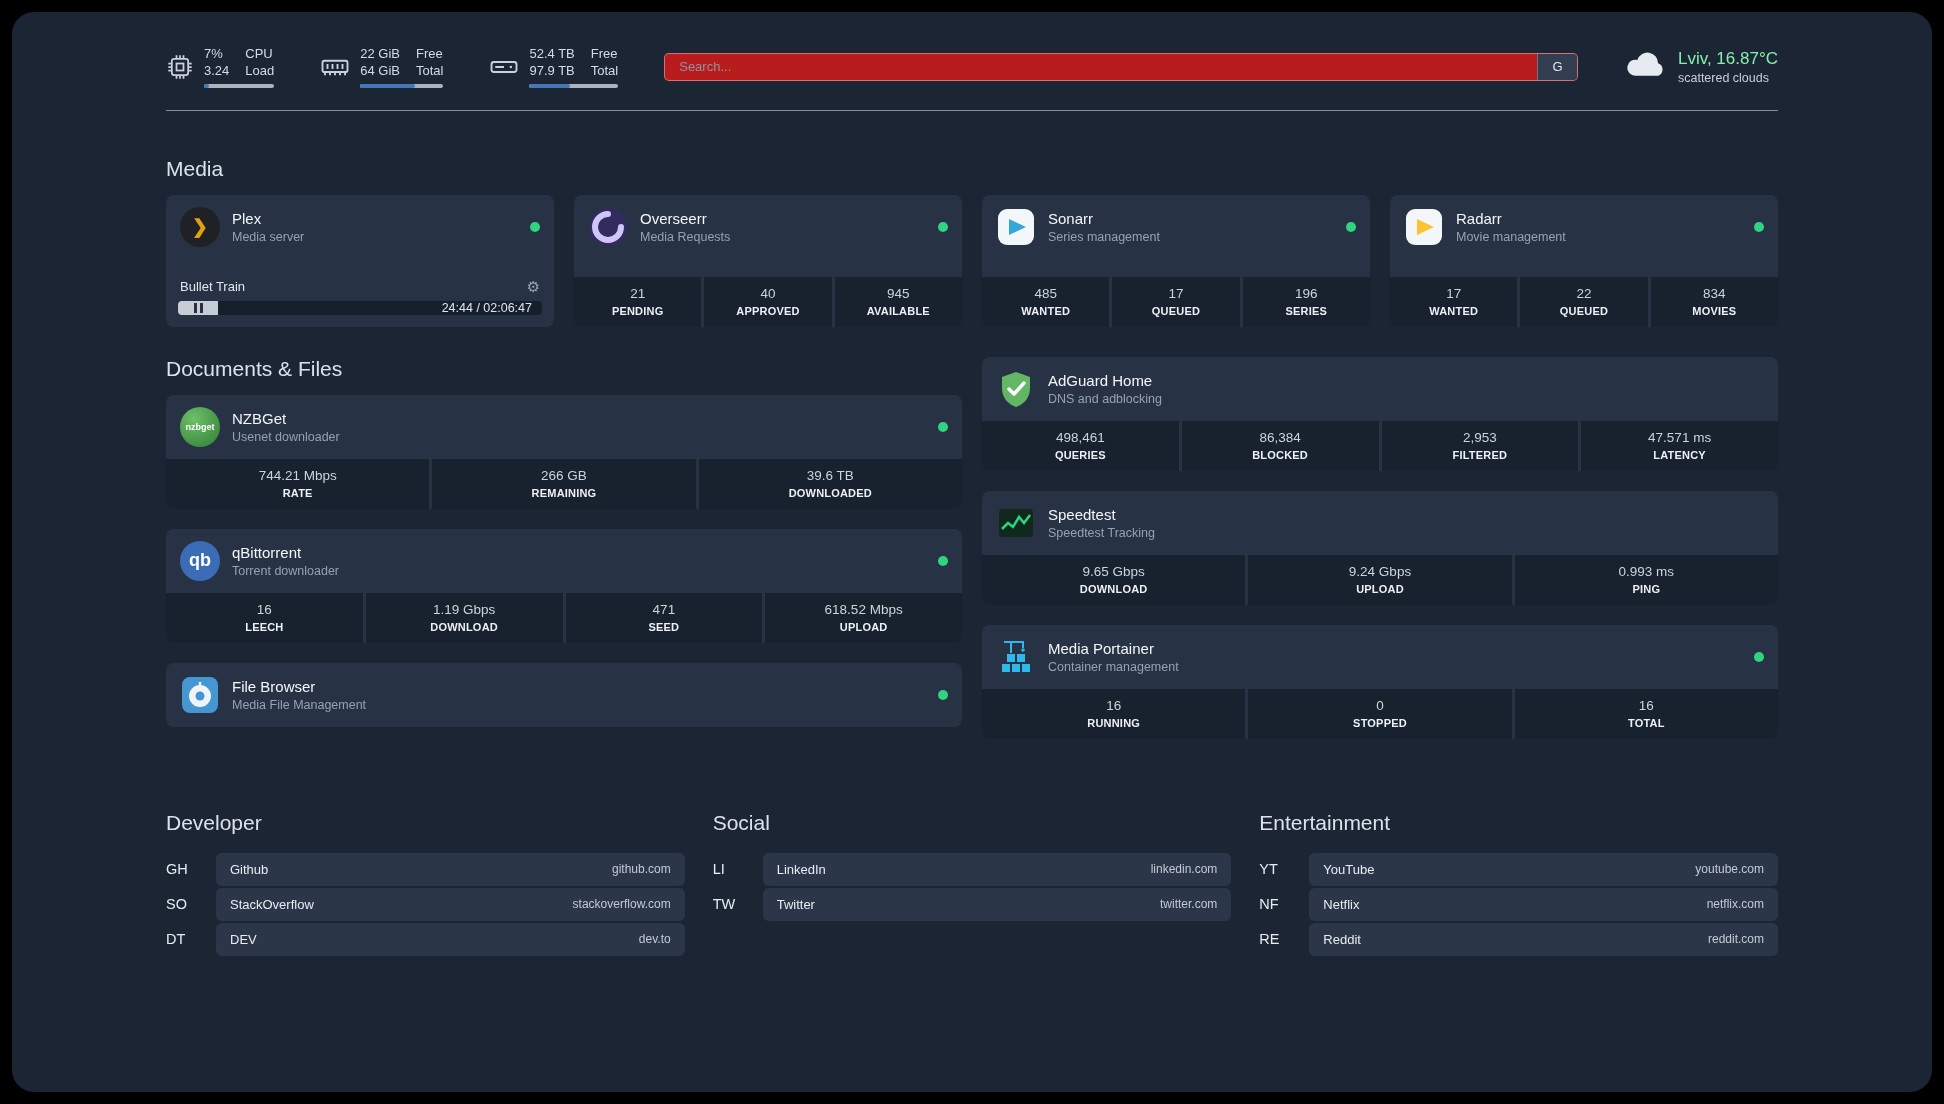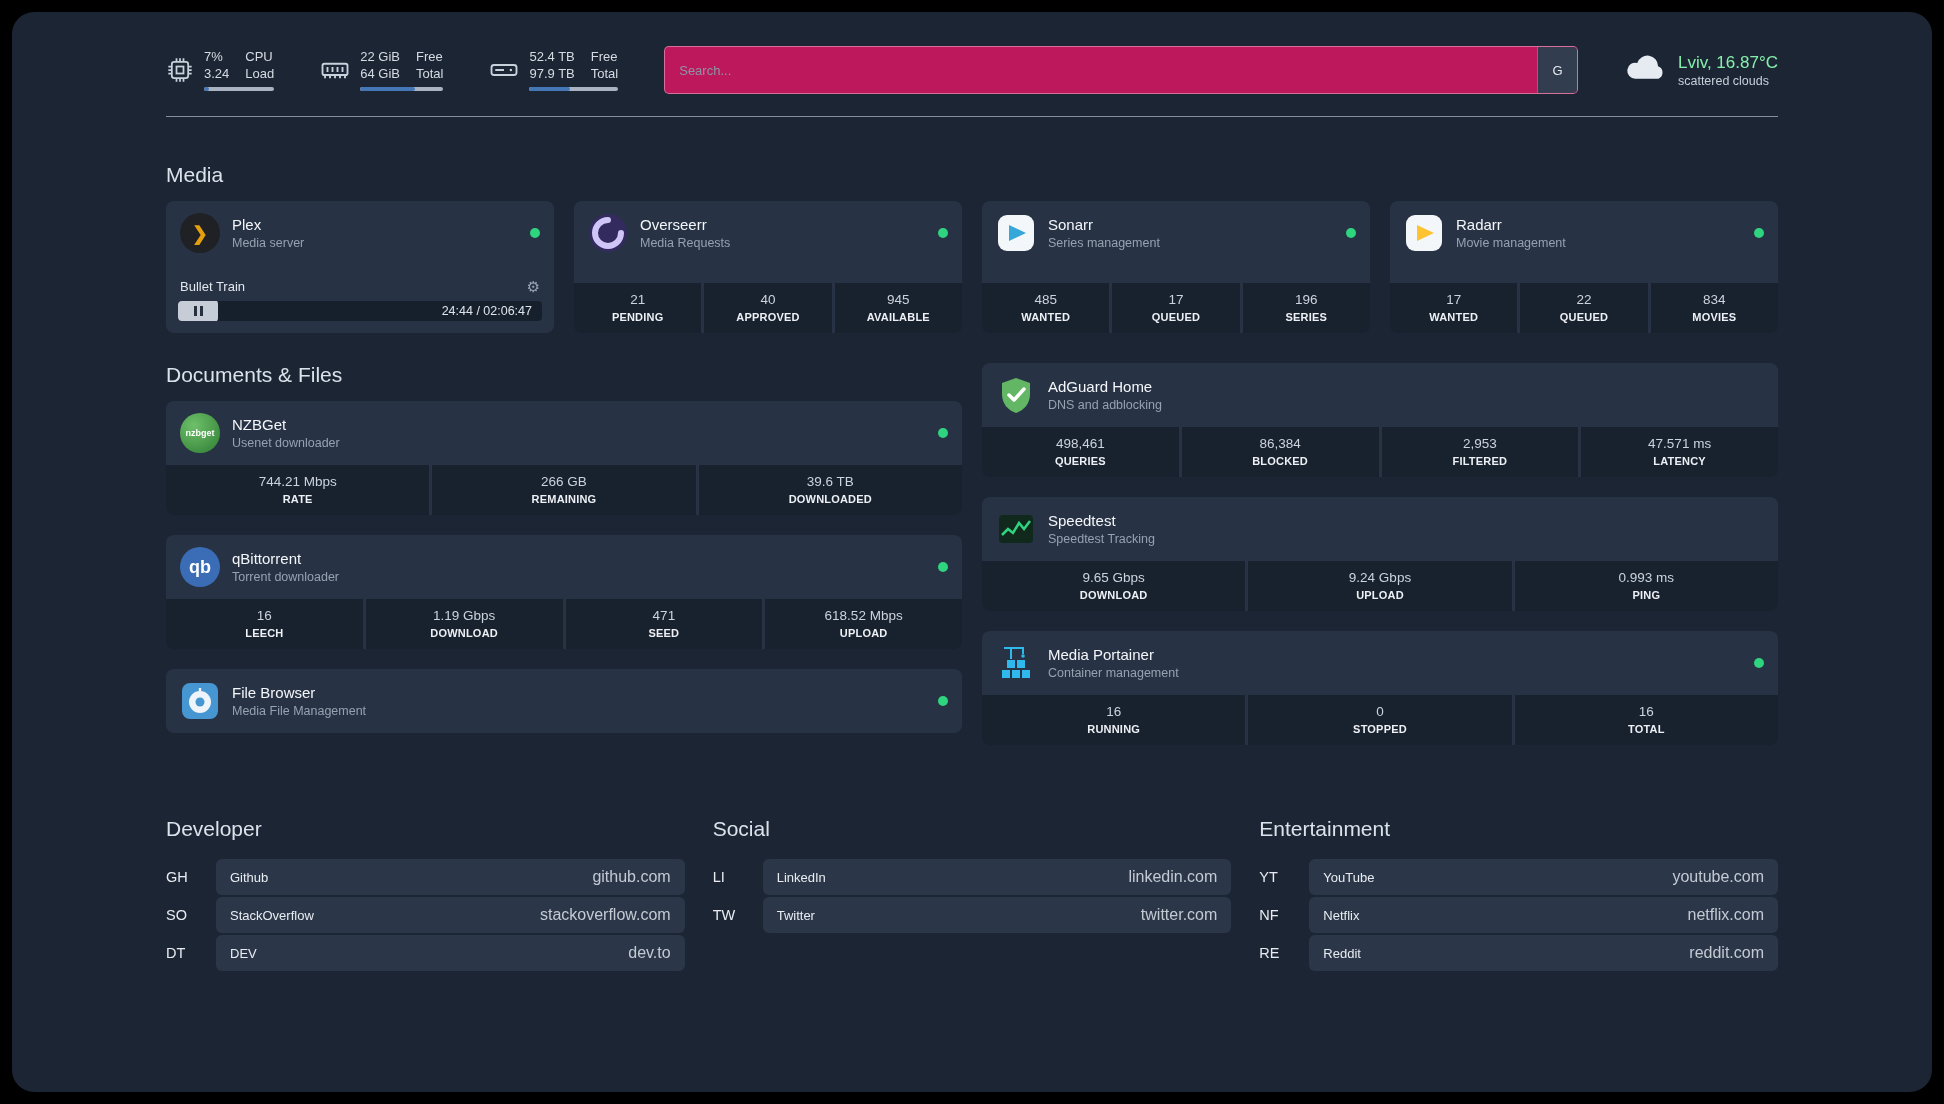--- a/index.html
+++ b/index.html
@@ -12,21 +12,21 @@
   
   .topbar { display: flex; align-items: center; }
   .resources { display: flex; gap: 46px; }
   .resource { display: flex; align-items: center; gap: 10px; }
   .res-icon { display: flex; align-items: center; color: #c9d1dc; }
   .res-cols { display: flex; gap: 16px; }
   .res-col span { display: block; font-size: 13px; line-height: 1.3; color: #d6dbe3; }
   .res-bar { margin-top: 4px; height: 4px; border-radius: 2px; background: #aab3c1; overflow: hidden; }
   .res-bar-fill { height: 100%; background: #4576b5; border-radius: 2px; }
 
-  .searchbar { flex: 1; margin: 0 46px; display: flex; height: 48px; border: 1px solid rgba(255,255,255,0.38); border-radius: 5px; background: #be185d; overflow: hidden; }
+  .searchbar { flex: 1; margin: 0 46px; display: flex; height: 28px; border: 1px solid rgba(255,255,255,0.38); border-radius: 5px; background: #b91c1c; overflow: hidden; }
   .search-input { flex: 1; background: transparent; border: none; outline: none; color: #e5e9ef; padding: 0 14px; font-size: 13px; font-family: "Liberation Sans", sans-serif; }
   .search-input::placeholder { color: #8b95a5; }
   .search-provider { width: 40px; display: flex; align-items: center; justify-content: center; background: #323d4f; border-left: 1px solid rgba(255,255,255,0.28); color: #e5e9ef; font-size: 13px; cursor: pointer; }
 
   .weather { display: flex; align-items: center; gap: 10px; }
   .weather-loc { font-size: 17px; color: #86efac; line-height: 1.35; text-align: center; }
   .weather-cond { font-size: 12.5px; color: #c7cfda; }
 
   .divider { margin-top: 22px; border-bottom: 1.5px solid rgba(223,229,237,0.55); }
 
@@ -54,36 +54,36 @@
   .stats { display: flex; gap: 3px; margin-top: auto; }
   .stat { flex: 1; background: rgba(12,18,28,0.55); text-align: center; padding: 9px 4px 10px; }
   .stat-value { font-size: 13.5px; color: #ccd3dc; }
   .stat-label { font-size: 11px; font-weight: 700; color: #edf0f4; margin-top: 4px; letter-spacing: 0.2px; }
 
   
   .player { margin-top: auto; padding: 0 12px 12px; }
   .player-top { display: flex; justify-content: space-between; align-items: center; margin-bottom: 7px; padding: 0 2px; }
   .player-title { font-size: 13px; color: #e2e7ee; }
   .gear { font-size: 15px; color: #98a2b1; cursor: pointer; line-height: 1; }
-  .player-bar { position: relative; height: 20px; background: rgba(12,18,28,0.6); border-radius: 4px; display: flex; align-items: center; overflow: hidden; cursor: pointer; }
+  .player-bar { position: relative; height: 14px; background: rgba(12,18,28,0.6); border-radius: 4px; display: flex; align-items: center; overflow: hidden; cursor: pointer; }
   .pause-pill { width: 40px; height: 22px; border-radius: 4px; background: #c6cdd7; display: flex; align-items: center; justify-content: center; gap: 3px; cursor: pointer; flex: none; }
   .pause-pill i { display: block; width: 3px; height: 10px; background: #27303f; }
   .player-time { margin-left: auto; padding-right: 10px; font-size: 12.5px; color: #dfe4ea; }
 
   .two-col { display: grid; grid-template-columns: 1fr 1fr; gap: 20px; margin-top: 30px; align-items: start; }
   .card-stack { display: flex; flex-direction: column; gap: 20px; }
 
   
   .bookmarks { display: grid; grid-template-columns: repeat(3, 1fr); gap: 28px; margin-top: 72px; }
   .bm-group .section-title { margin-bottom: 18px; }
   .bm-row { display: flex; align-items: center; gap: 14px; margin-bottom: 2px; cursor: pointer; justify-content: center; }
   .bm-abbr { width: 36px; flex: none; font-size: 14.5px; color: #e8ecf2; }
   .bm-pill { flex: 1; display: flex; justify-content: space-between; align-items: center; background: #2b3748; border-radius: 6px; padding: 9px 14px; }
   .bm-name { font-size: 13px; color: #e8ecf2; }
-  .bm-domain { font-size: 16px; color: #c3cad4; }
+  .bm-domain { font-size: 12px; color: #c3cad4; }
 </style>
 </head>
 <body>
 
 <div class="panel">
 <div class="content">
 
   <header class="topbar">
     <div class="resources">
 

